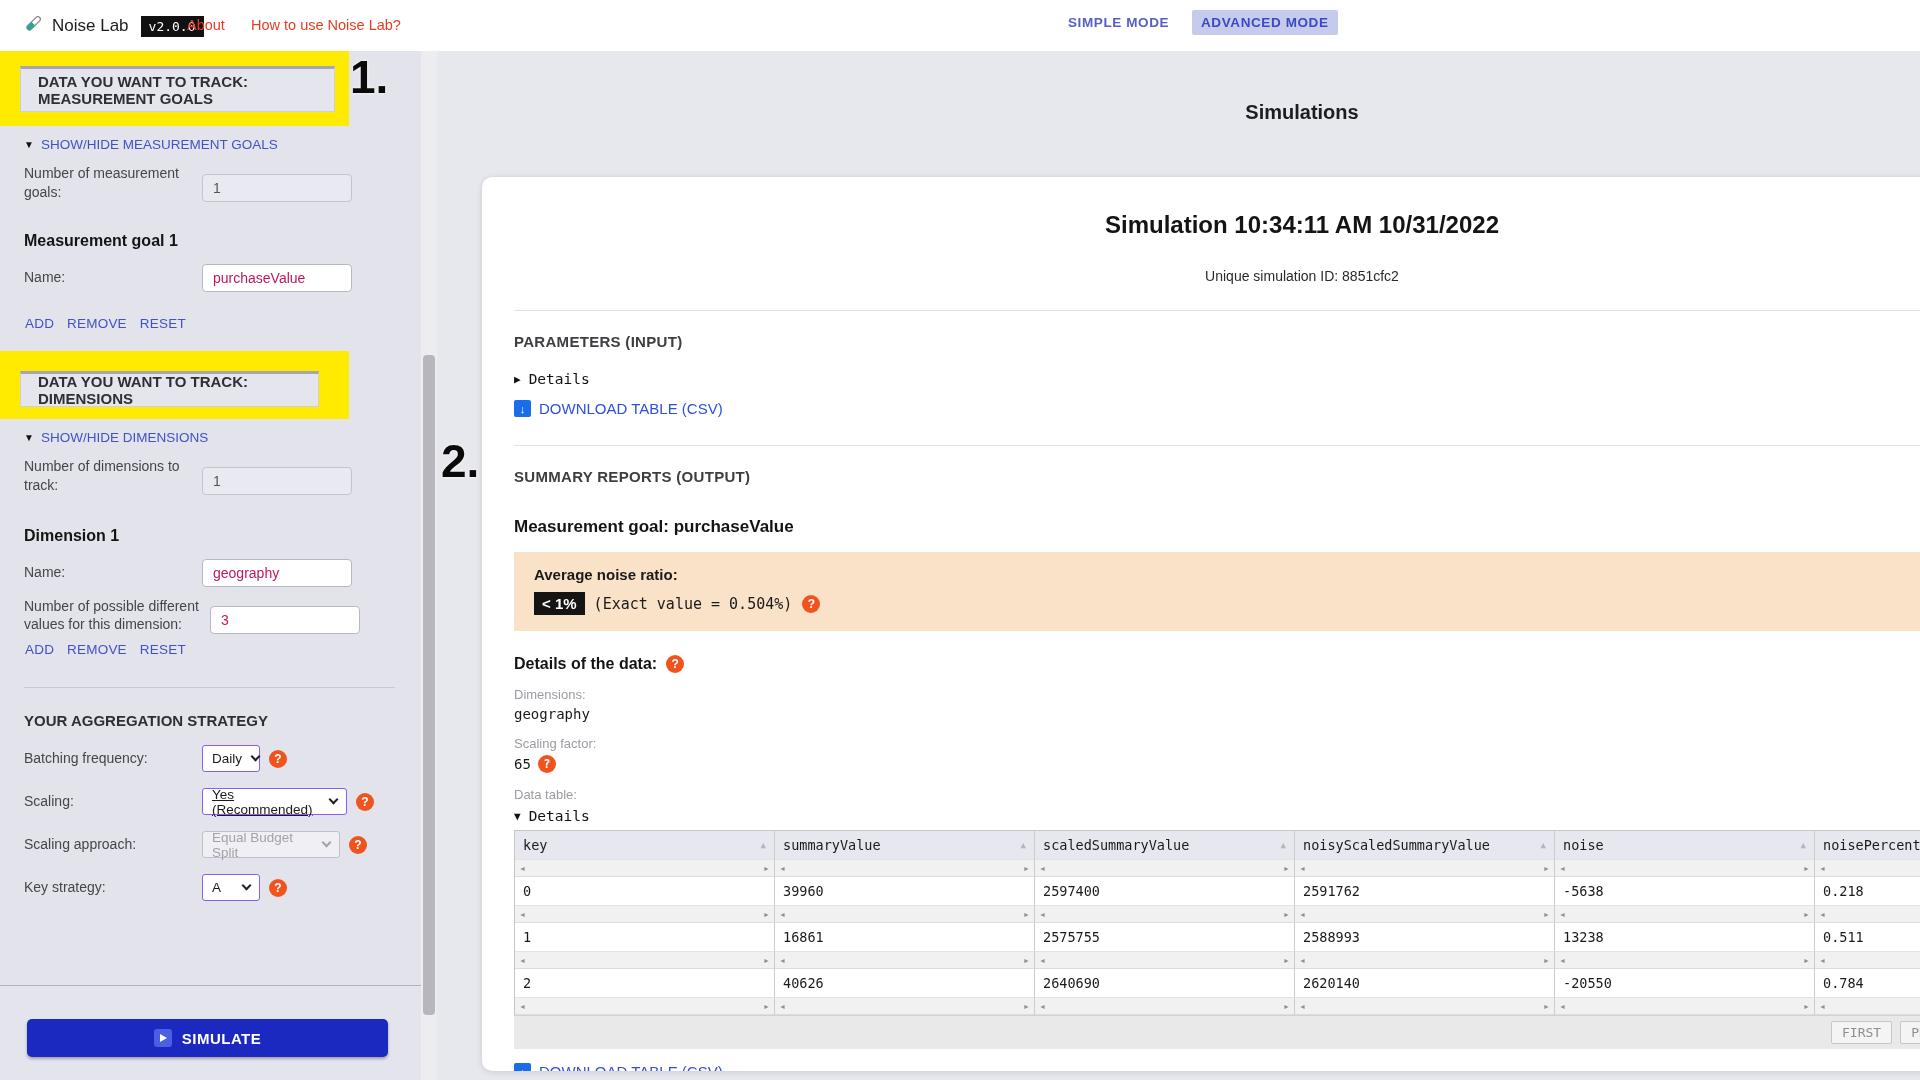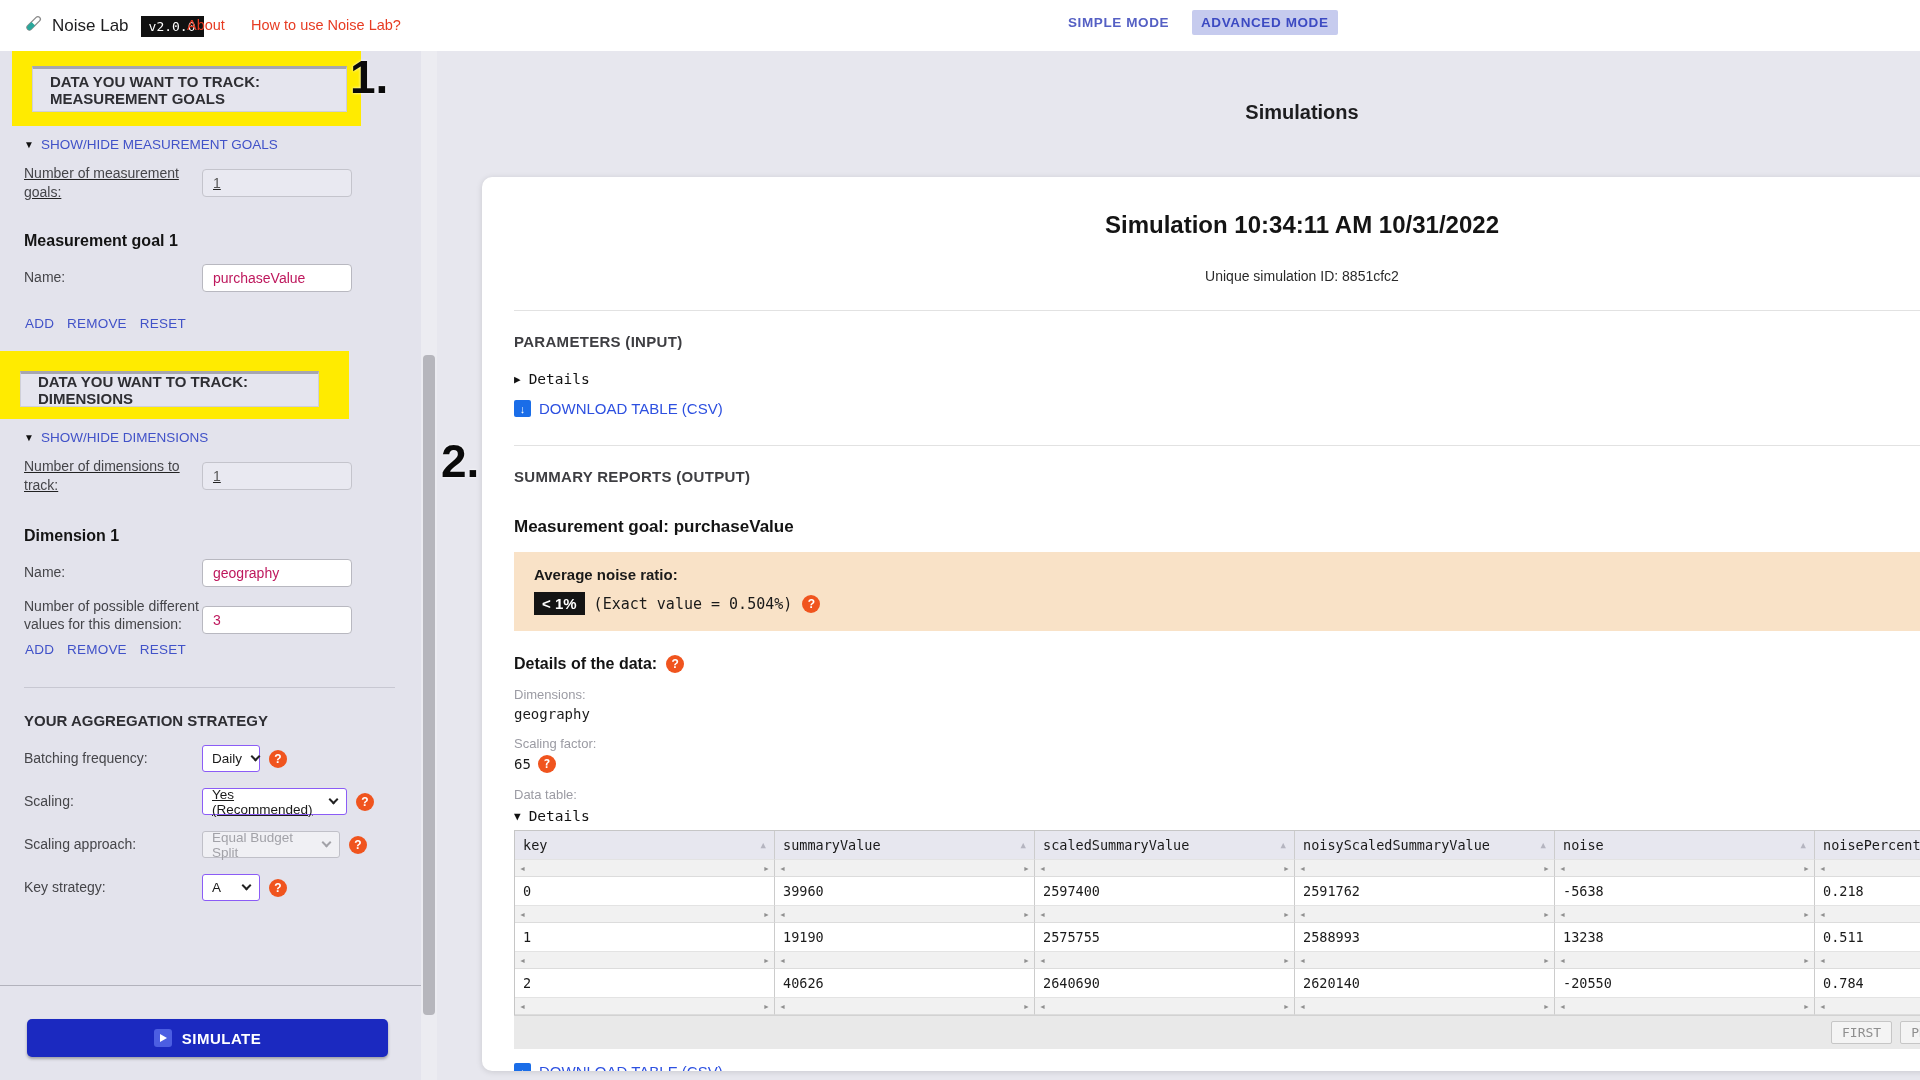--- a/index.html
+++ b/index.html
@@ -21,31 +21,31 @@
   .nav-link{position:absolute;top:17px;font-size:14.5px;color:var(--red);cursor:pointer;}
   .nav-about{left:187px;} .nav-howto{left:251px;}
   .mode{position:absolute;top:15px;font-size:13.5px;letter-spacing:.6px;color:var(--indigo);cursor:pointer;font-weight:bold;}
   .mode-simple{left:1068px;}
   .mode-advanced{left:1192px;background:var(--indigo-bg);color:var(--indigo-dark);
     padding:5px 9px;top:10px;border-radius:2px;}
 
   
   .sidebar{position:absolute;left:0;top:51px;width:421px;height:1029px;background:#e3e3ec;z-index:2;}
   .highlight{background:var(--yellow);width:349px;}
-  .hl1{margin-top:-5px;padding:20px 14px 14px 20px;height:80px;margin-left:12px;}
+  .hl1{margin-top:-5px;padding:20px 14px 14px 20px;height:80px;}
   .hl2{margin-top:20px;padding:20px 30px 12px 20px;height:68px;}
   .section-header{height:100%;display:flex;align-items:center;padding-left:17px;
     background:#e5e5ee;border:1px solid #cfcfd8;border-top:3px solid #a6a6b0;
     font-weight:bold;font-size:15px;color:#2e2e33;}
   .toggle-link{margin:11px 0 0 24px;font-size:13.5px;color:var(--link-blue);
     display:flex;align-items:center;gap:7px;cursor:pointer;}
   .toggle-link .tri{color:#111;font-size:10px;}
   .form-row{margin:12px 24px 0 24px;display:flex;align-items:center;}
-  .form-row.top{align-items:center;text-decoration:underline;}
-  .form-row.bottom{align-items:flex-end;}
+  .form-row.top{align-items:flex-end;}
+  .form-row.bottom{align-items:flex-end;gap:8px;}
   .f-label{width:178px;font-size:14px;color:#454549;line-height:1.35;flex:none;}
   .f-input{width:150px;height:28px;border:1px solid #b8b8c0;border-radius:4px;
     background:#fff;font-size:14px;color:#be185d;padding:0 10px;font-family:"Liberation Sans",sans-serif;}
   .f-input:disabled,.f-input.disabled{background:#e9e9f1;border-color:#c4c4cc;color:#555;}
   .goal-heading{margin:30px 0 0 24px;font-size:16px;font-weight:bold;color:#141414;}
   .actions{margin:24px 0 0 25px;display:flex;gap:13px;}
   .actions span{font-size:13.5px;color:var(--link-blue);letter-spacing:.2px;cursor:pointer;}
   .side-divider{margin:30px 26px 0 24px;border-top:1px solid #c8c8d2;}
   .agg-title{margin:24px 0 0 24px;font-size:15px;font-weight:bold;color:#2e2e33;}
   .agg-row{margin:16px 24px 0 24px;display:flex;align-items:center;}
@@ -405,21 +405,21 @@
           <div class="t-cell">
             <span class="arr">◄</span>
             <span class="arr">►</span>
           </div>
           <div class="t-cell last">
             <span class="arr">◄</span>
           </div>
         </div>
         <div class="t-row t-data">
           <div class="t-cell">1</div>
-          <div class="t-cell">19190</div>
+          <div class="t-cell">16861</div>
           <div class="t-cell">2575755</div>
           <div class="t-cell">2588993</div>
           <div class="t-cell">13238</div>
           <div class="t-cell last">0.511</div>
         </div>
         <div class="t-row t-strip">
           <div class="t-cell">
             <span class="arr">◄</span>
             <span class="arr">►</span>
           </div>

